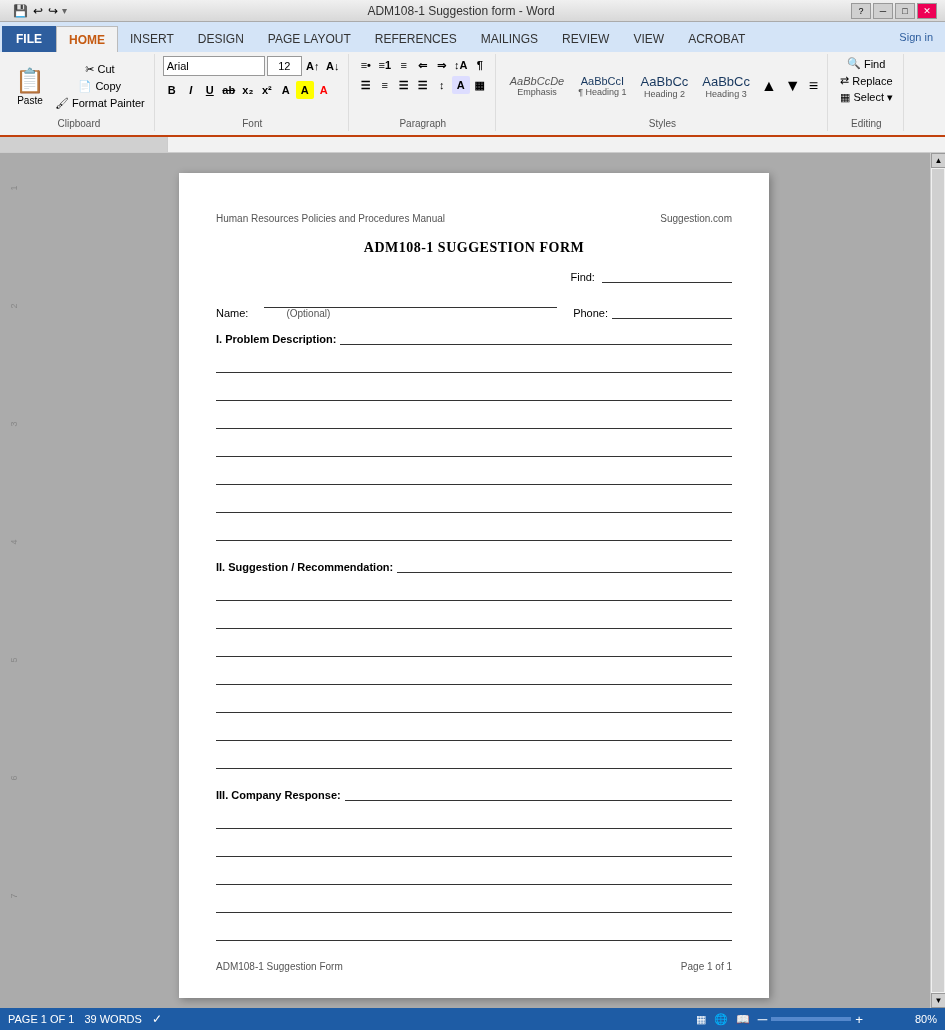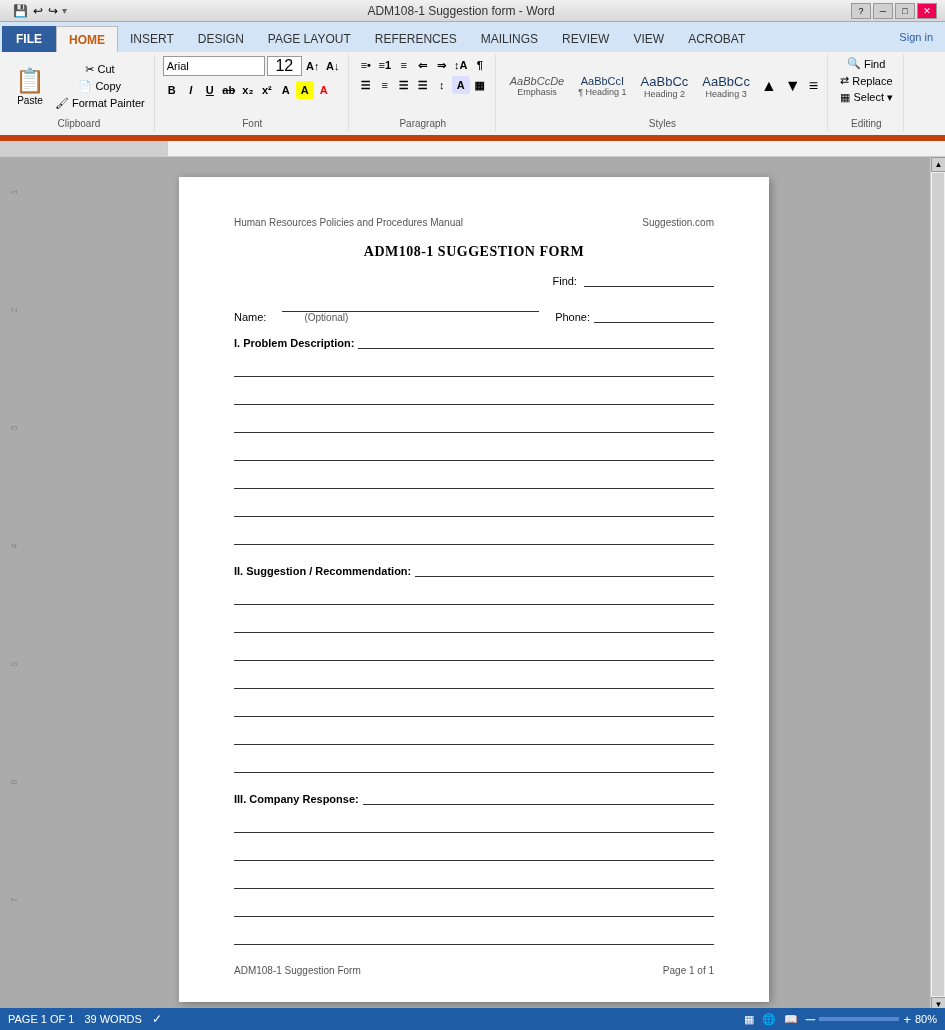--- a/index.html
+++ b/index.html
@@ -13,36 +13,36 @@
       align-items: center;
       justify-content: space-between;
       padding: 0 8px;
       border-bottom: 1px solid #aaa;
     }
     #title-bar .title { font-size: 12px; color: #333; flex: 1; text-align: center; }
     #title-bar .win-controls { display: flex; gap: 2px; }
     #title-bar .win-btn { width: 20px; height: 16px; background: #d0d0d0; border: 1px solid #999; display: flex; align-items: center; justify-content: center; font-size: 9px; cursor: pointer; }
 
     
-    #ribbon { background: #404040; border-bottom: 6px solid #c2410c; }
+    #ribbon { background: #404040; border-bottom: 2px solid #c2410c; }
     #ribbon-tabs { display: flex; align-items: flex-end; background: #d4e4f7; height: 30px; padding: 0 2px; }
     .ribbon-tab { padding: 4px 12px; font-size: 12px; cursor: pointer; background: #d4e4f7; color: #333; border: none; height: 26px; display: flex; align-items: center; }
     .ribbon-tab.active { background: #f2f2f2; border-top: 1px solid #bbb; border-left: 1px solid #bbb; border-right: 1px solid #bbb; border-bottom: none; font-weight: bold; color: #c55a11; }
     .ribbon-tab.file { background: #2e5e9e; color: white; font-weight: bold; padding: 4px 14px; }
     #ribbon-content { background: #f2f2f2; padding: 2px 4px 4px; display: flex; align-items: stretch; gap: 2px; min-height: 78px; }
     .ribbon-group { display: flex; flex-direction: column; align-items: center; border-right: 1px solid #ddd; padding: 2px 6px; min-width: 50px; }
     .ribbon-group-label { font-size: 10px; color: #555; margin-top: auto; padding-top: 2px; }
     .ribbon-group-content { display: flex; align-items: center; gap: 2px; flex: 1; }
     .rb-btn { background: none; border: none; cursor: pointer; padding: 1px 3px; font-size: 11px; display: flex; flex-direction: column; align-items: center; gap: 1px; border-radius: 2px; }
     .rb-large-btn { background: none; border: none; cursor: pointer; padding: 2px 6px; display: flex; flex-direction: column; align-items: center; font-size: 10px; width: 40px; height: 60px; justify-content: center; border-radius: 2px; }
     .rb-large-btn .icon { font-size: 24px; }
 
     
     .font-name-box { width: 102px; height: 20px; font-size: 11px; border: 1px solid #999; padding: 1px 3px; }
-    .font-size-box { width: 35px; height: 20px; font-size: 16px; border: 1px solid #999; padding: 1px 3px; text-align: center; }
+    .font-size-box { width: 35px; height: 20px; font-size: 11px; border: 1px solid #999; padding: 1px 3px; text-align: center; }
     .font-row { display: flex; gap: 2px; align-items: center; margin-bottom: 2px; }
     .format-btn { width: 18px; height: 18px; border: 1px solid transparent; cursor: pointer; background: none; font-size: 11px; font-weight: bold; display: flex; align-items: center; justify-content: center; border-radius: 2px; }
     .format-row { display: flex; gap: 1px; align-items: center; }
 
     
     .styles-container { display: flex; align-items: center; gap: 2px; }
     .style-item { display: flex; flex-direction: column; align-items: center; padding: 2px 6px; cursor: pointer; min-width: 55px; }
     .style-preview { font-size: 13px; }
     .style-label { font-size: 9px; color: #555; }
 
@@ -52,21 +52,21 @@
 
     
     #ruler { height: 16px; background: #f2f2f2; border-bottom: 1px solid #ccc; display: flex; align-items: center; position: relative; }
     #ruler-left { width: 168px; background: #d0d0d0; height: 100%; border-right: 1px solid #ccc; }
     #ruler-main { flex: 1; background: #f2f2f2; position: relative; overflow: hidden; }
     #ruler-right { width: 15px; background: #d0d0d0; border-left: 1px solid #ccc; }
     #page-container { flex: 1; background: #ababab; padding: 20px 0 10px 0; overflow-y: auto; display: flex; justify-content: center; }
     #right-scroll { width: 15px; background: #f0f0f0; border-left: 1px solid #ccc; }
 
     
-    #word-page { width: 590px; min-height: 770px; background: white; box-shadow: 2px 2px 8px rgba(0,0,0,0.3); padding: 40px 55px; position: relative; font-family: Arial, sans-serif; }
+    #word-page { width: 590px; min-height: 770px; background: white; box-shadow: 2px 2px 8px rgba(0,0,0,0.3); padding: 40px 37px; position: relative; font-family: Arial, sans-serif; }
     .page-header { display: flex; justify-content: space-between; font-size: 10px; color: #555; margin-bottom: 16px; }
     .form-title { text-align: center; font-weight: bold; font-size: 14px; margin-bottom: 14px; letter-spacing: 0.5px; font-family: 'Times New Roman', serif; }
     .form-date-row { text-align: right; margin-bottom: 12px; font-size: 11px; }
     .form-date-row .date-line { display: inline-block; width: 130px; border-bottom: 1px solid #333; margin-left: 4px; vertical-align: bottom; }
     .form-name-row { display: flex; align-items: flex-end; margin-bottom: 4px; font-size: 11px; }
     .name-line { flex: 1; border-bottom: 1px solid #333; margin: 0 8px; height: 16px; }
     .phone-line { width: 120px; border-bottom: 1px solid #333; margin-left: 4px; height: 16px; display: inline-block; }
     .optional-text { font-size: 10px; color: #555; text-align: left; width: 100%; display: block; margin-left: 30px; }
     .section-label { font-weight: bold; font-size: 11px; display: inline; }
     .blank-line { border-bottom: 1px solid #333; width: 100%; height: 20px; margin-top: 8px; }
@@ -341,16 +341,16 @@
   <span class="status-item">39 WORDS</span>
   <span style="font-size:12px;cursor:pointer;">✓</span>
   <div class="status-right">
     <button style="background:none;border:none;color:white;cursor:pointer;font-size:11px;">▦</button>
     <button style="background:none;border:none;color:white;cursor:pointer;font-size:11px;">🌐</button>
     <button style="background:none;border:none;color:white;cursor:pointer;font-size:11px;">📖</button>
     <div class="zoom-control">
       <button style="background:none;border:none;color:white;cursor:pointer;">─</button>
       <div class="zoom-slider"></div>
       <button style="background:none;border:none;color:white;cursor:pointer;">+</button>
-      <span style="color:white;font-size:11px;">80%</span>
+      <span style="color:white;font-size:11px;margin-left:48px;">80%</span>
     </div>
   </div>
 </div>
 
 </body></html>

